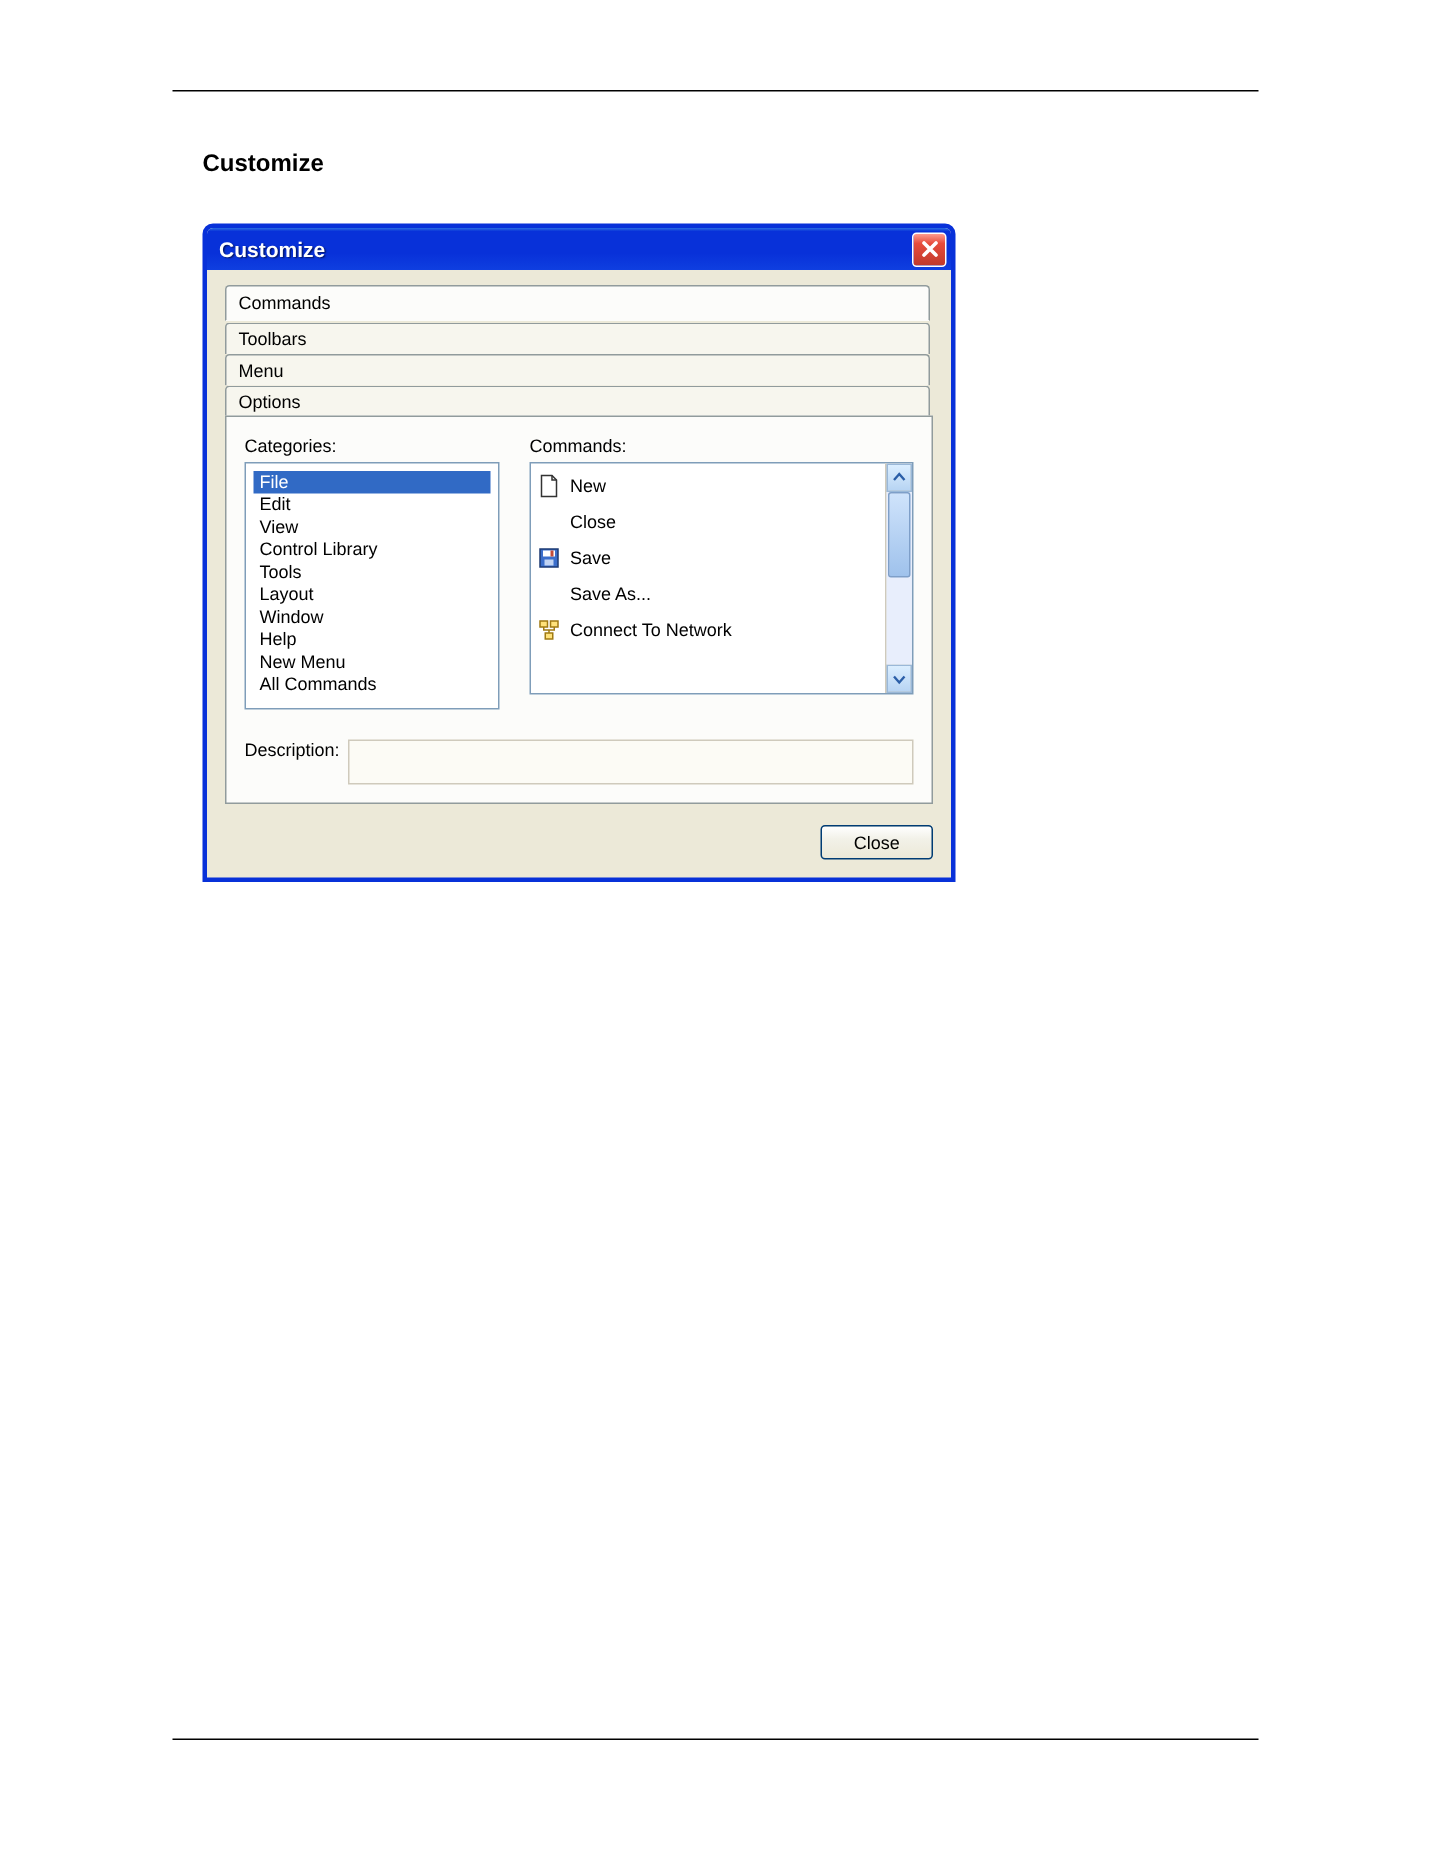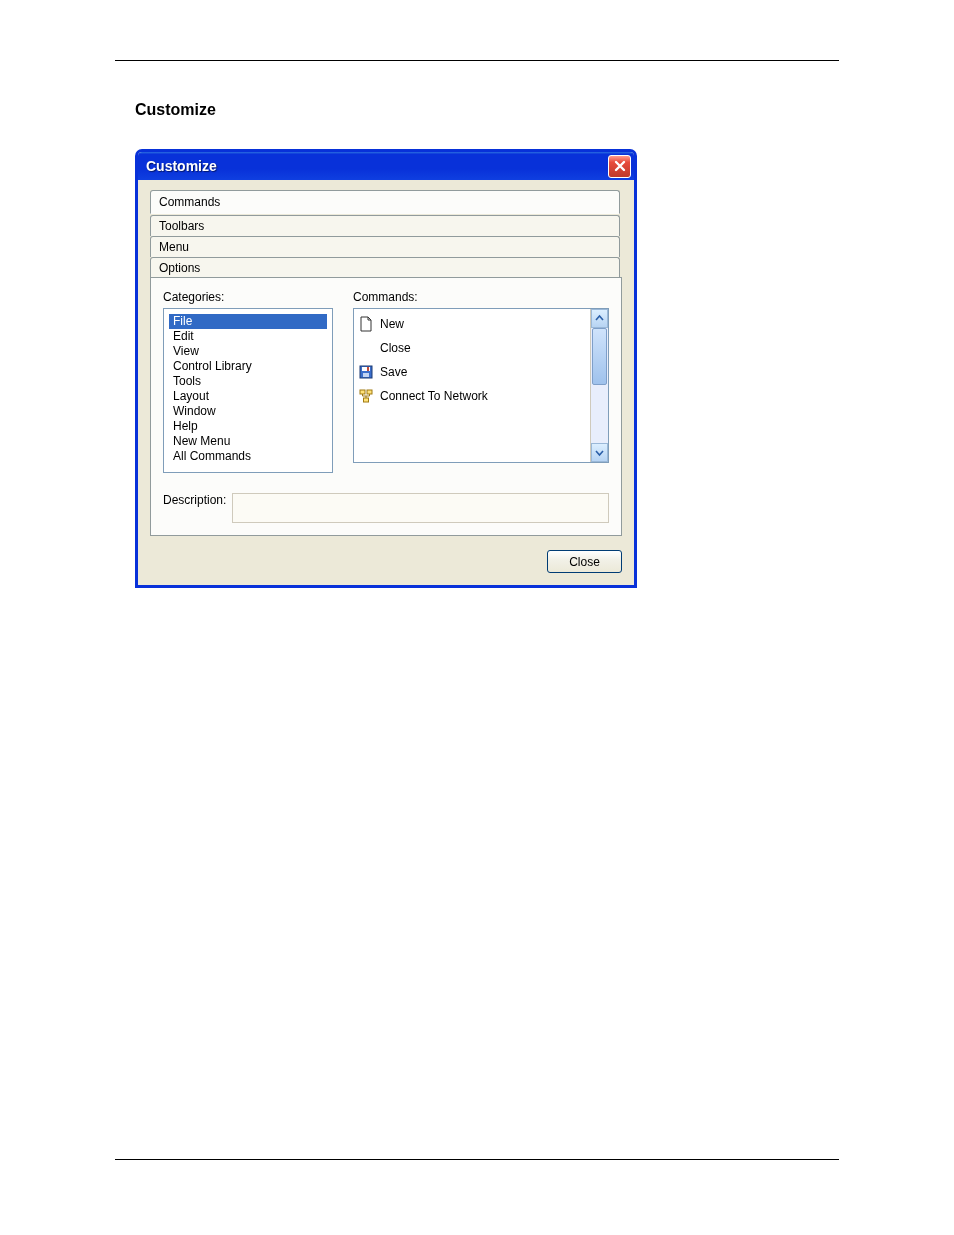--- a/index.html
+++ b/index.html
@@ -286,20 +286,24 @@
                     <svg width="16" height="16" viewBox="0 0 16 16">
                         <rect x="2" y="2" width="12" height="12" fill="#3b6ecb" stroke="#1d3a73"></rect>
                         <rect x="4" y="3" width="8" height="4" fill="#fff"></rect>
                         <rect x="5" y="9" width="6" height="4" fill="#c2d4f3"></rect>
                         <rect x="9" y="3" width="2" height="4" fill="#c24b3a"></rect>
                       </svg>
                   </span>
                   <span>Save</span>
                 </div>
                 <div class="cmd-item">
+                  <span class="icon"></span>
+                  <span>Save As...</span>
+                </div>
+                <div class="cmd-item">
                   <span class="icon">
                     <svg width="16" height="16" viewBox="0 0 16 16">
                         <rect x="2" y="2" width="5" height="4" fill="#ffe27a" stroke="#a07a12"></rect>
                         <rect x="9" y="2" width="5" height="4" fill="#ffe27a" stroke="#a07a12"></rect>
                         <rect x="5.5" y="10" width="5" height="4" fill="#ffe27a" stroke="#a07a12"></rect>
                         <path d="M4.5 6v2h7V6 M8 8v2" fill="none" stroke="#a07a12"></path>
                       </svg>
                   </span>
                   <span>Connect To Network</span>
                 </div>

